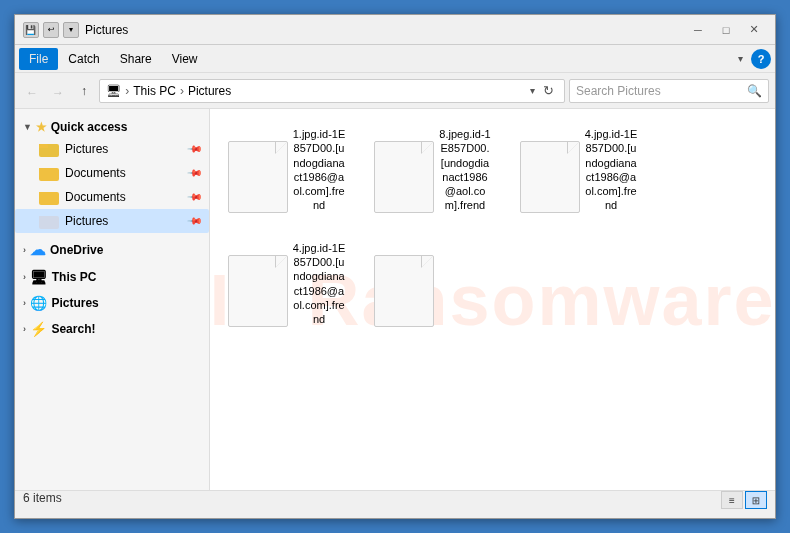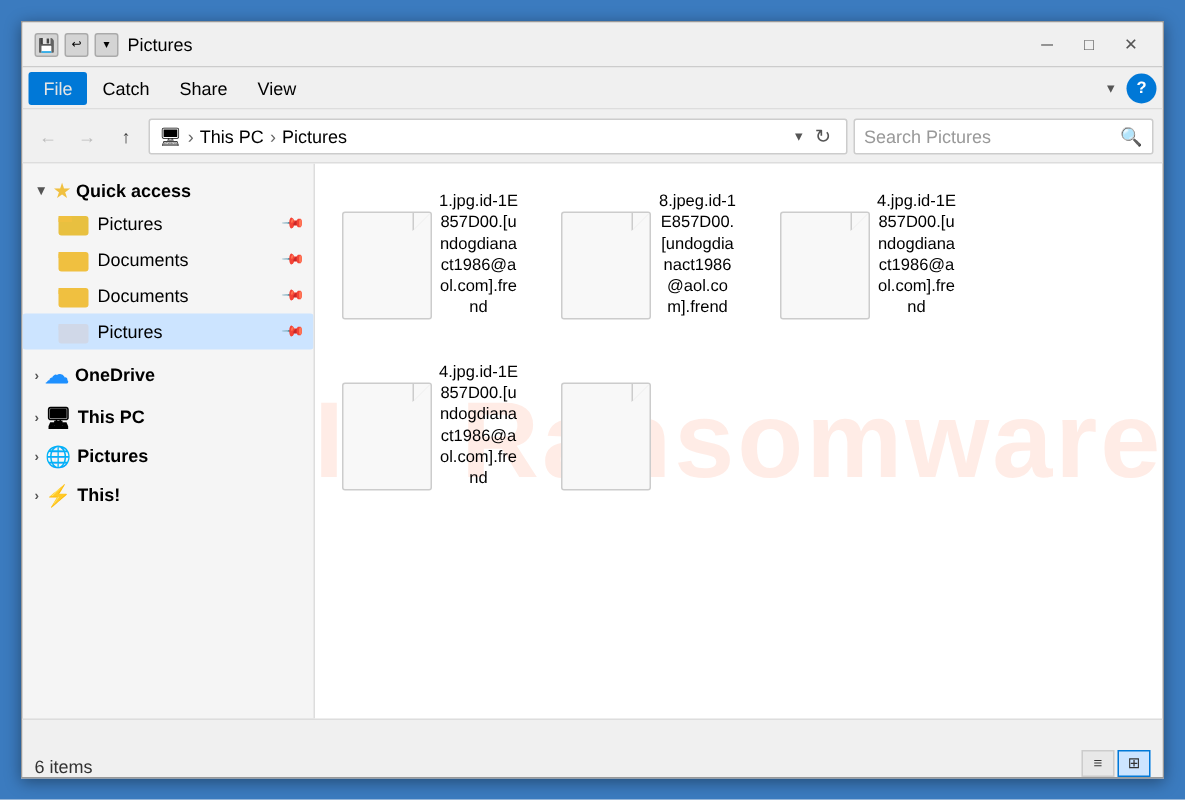--- a/index.html
+++ b/index.html
@@ -310,25 +310,25 @@
       font-size: 11px;
       text-align: center;
       word-break: break-all;
       line-height: 1.3;
       color: #000;
       max-width: 120px;
     }
 
     
     .status-bar {
-      height: 39px;
+      height: 28px;
       background: #f0f0f0;
       border-top: 1px solid #ddd;
       display: flex;
-      align-items: flex-end;
+      align-items: flex-start;
       padding: 0 8px;
       font-size: 12px;
       color: #333;
     }
     .status-bar .view-btns {
       margin-left: auto;
       display: flex;
       gap: 2px;
     }
     .view-btn {
@@ -451,21 +451,21 @@
           <span class="expand-arrow">›</span>
           <span style="font-size:14px; color:#1e90ff;">🌐</span>
           <span>Pictures</span>
         </div>
       </div>
 
       <div class="sidebar-section">
         <div class="sidebar-header">
           <span class="expand-arrow">›</span>
           <span style="font-size:14px; color:#f0c040;">⚡</span>
-          <span>This!</span>
+          <span>Search!</span>
         </div>
       </div>
 
     </div>
 
     <div class="content-area">
       <div class="watermark">ID Ransomware</div>
 
       <div class="file-grid">
 

